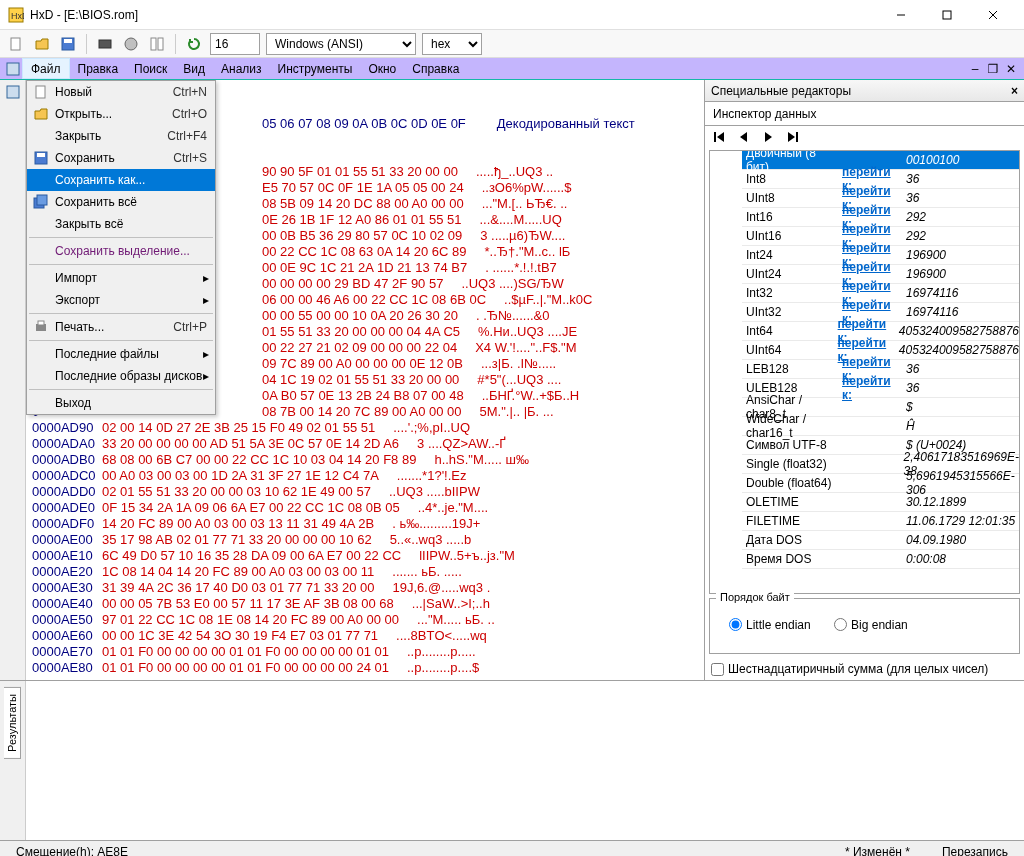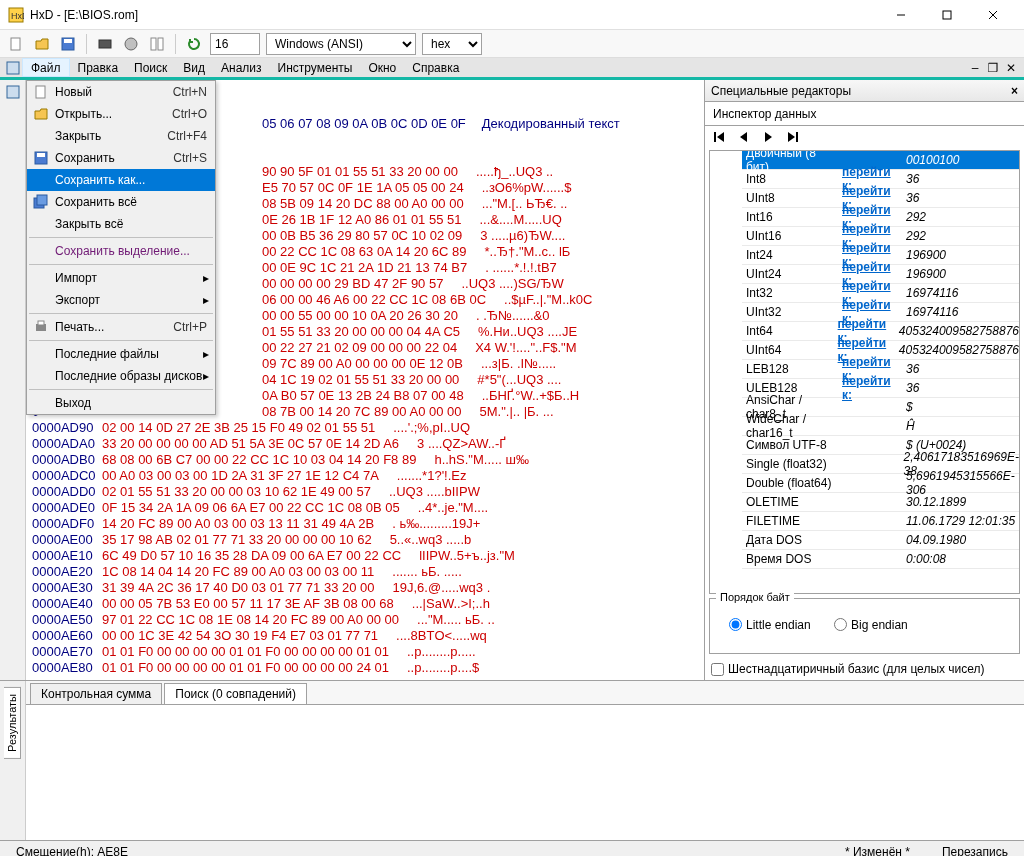--- a/index.html
+++ b/index.html
@@ -6,21 +6,21 @@
 html, body { width: 1024px; height: 856px; overflow: hidden; background: #fff; font-size: 12px; color: #000; }
 .titlebar { height: 30px; display: flex; align-items: center; padding: 0 8px; background: #fff; border-bottom: 1px solid #e0e0e0; }
 .titlebar .logo { width: 16px; height: 16px; margin-right: 6px; }
 .titlebar .title { flex: 1; font-size: 12px; }
 .titlebar .winbtn { width: 46px; height: 30px; display: flex; align-items: center; justify-content: center; }
 .winbtn svg { width: 10px; height: 10px; }
 .toolbar { height: 28px; display: flex; align-items: center; padding: 0 6px; gap: 6px; border-bottom: 1px solid #ddd; background: #f8f8f8; }
 .toolbar .ico { width: 20px; height: 20px; display: flex; align-items: center; justify-content: center; }
 .toolbar .sep { width: 1px; height: 20px; background: #ccc; margin: 0 2px; }
 .toolbar input, .toolbar select { height: 22px; font-size: 12px; border: 1px solid #a0a0a0; background: #fff; padding: 0 4px; }
-.menubar { height: 22px; display: flex; align-items: stretch; padding: 0 4px; background: #e5e5e5; border-bottom: 3px solid #14b8a6; }
+.menubar { height: 22px; display: flex; align-items: stretch; padding: 0 4px; background: #c4b5fd; border-bottom: 1px solid #14b8a6; }
 .menubar .ci { width: 18px; display: flex; align-items: center; justify-content: center; }
 .menubar .mitem { padding: 0 8px; display: flex; align-items: center; cursor: default; }
 .menubar .mitem.active { background: #e5f3ff; border: 1px solid #cce8ff; }
 .menubar .spacer { flex: 1; }
 .menubar .mdibtn { width: 18px; display: flex; align-items: center; justify-content: center; }
 .workspace { display: flex; height: 600px; }
 .gutter { width: 26px; background: #f0f0f0; border-right: 1px solid #ccc; display: flex; flex-direction: column; align-items: center; padding-top: 4px; gap: 4px; }
 .editor { flex: 1; position: relative; overflow: hidden; background: #fff; }
 .filemenu { position: absolute; left: 0; top: 0; width: 190px; background: #f0f0f0; border: 1px solid #a0a0a0; box-shadow: 2px 2px 4px rgba(0,0,0,0.2); z-index: 10; }
 .filemenu .row { height: 22px; display: flex; align-items: center; padding: 0 8px 0 28px; position: relative; font-size: 12px; }
@@ -163,21 +163,21 @@
 </div>
 
 <div class="workspace">
   <div class="gutter">
     <span><svg width="16" height="16">
           <rect x="2" y="2" width="12" height="12" fill="#cde" stroke="#369"></rect>
         </svg></span>
   </div>
   <div class="editor">
     <div class="hexpane">
-      <div class="hdr"><span class="blue" style="display:inline-block;width:230px"></span><span class="blue">05 06 07 08 09 0A 0B 0C 0D 0E 0F</span><span class="blue" style="margin-left:16px">Декодированный текст</span></div>
+      <div class="hdr"><span class="blue" style="display:inline-block;width:230px"></span><span class="blue">05 06 07 08 09 0A 0B 0C 0D 0E 0F</span><span class="blue" style="margin-left:31px">Декодированный текст</span></div>
       <div id="hexrows"><div class="line"><span class="off">0</span><span class="hx" style="margin-left:160px;color:#c00">90 90 5F 01 01 55 51 33 20 00 00</span><span class="tx" style="color:#c00">.....ђ_..UQ3 ..</span></div><div class="line"><span class="off">0</span><span class="hx" style="margin-left:160px;color:#c00">E5 70 57 0C 0F 1E 1A 05 05 00 24</span><span class="tx" style="color:#c00">..зО6%рW......$</span></div><div class="line"><span class="off">0</span><span class="hx" style="margin-left:160px;color:#c00">08 5B 09 14 20 DC 88 00 A0 00 00</span><span class="tx" style="color:#c00">..."M.[.. ЬЂ€. ..</span></div><div class="line"><span class="off">0</span><span class="hx" style="margin-left:160px;color:#c00">0E 26 1B 1F 12 A0 86 01 01 55 51</span><span class="tx" style="color:#c00">...&amp;....M.....UQ</span></div><div class="line"><span class="off">0</span><span class="hx" style="margin-left:160px;color:#c00">00 0B B5 36 29 80 57 0C 10 02 09</span><span class="tx" style="color:#c00">3 .....µ6)ЂW....</span></div><div class="line"><span class="off">0</span><span class="hx" style="margin-left:160px;color:#c00">00 22 CC 1C 08 63 0A 14 20 6C 89</span><span class="tx" style="color:#c00">*..Ђ†."М..c.. lБ</span></div><div class="line"><span class="off">0</span><span class="hx" style="margin-left:160px;color:#c00">00 0E 9C 1C 21 2A 1D 21 13 74 B7</span><span class="tx" style="color:#c00">. ......*.!.!.tB7</span></div><div class="line"><span class="off">0</span><span class="hx" style="margin-left:160px;color:#c00">00 00 00 00 29 BD 47 2F 90 57</span><span class="tx" style="color:#c00">..UQ3 ....)SG/ЂW</span></div><div class="line"><span class="off">0</span><span class="hx" style="margin-left:160px;color:#c00">06 00 00 46 A6 00 22 CC 1C 08 6B 0C</span><span class="tx" style="color:#c00">..$µF..|."М..k0C</span></div><div class="line"><span class="off">0</span><span class="hx" style="margin-left:160px;color:#c00">00 00 55 00 00 10 0A 20 26 30 20</span><span class="tx" style="color:#c00">. .Ђ№......&amp;0 </span></div><div class="line"><span class="off">0</span><span class="hx" style="margin-left:160px;color:#c00">01 55 51 33 20 00 00 00 04 4A C5</span><span class="tx" style="color:#c00">%.Ни..UQ3 ....JE</span></div><div class="line"><span class="off">0</span><span class="hx" style="margin-left:160px;color:#c00">00 22 27 21 02 09 00 00 00 22 04</span><span class="tx" style="color:#c00">X4 W.'!...."..F$."M</span></div><div class="line"><span class="off">0</span><span class="hx" style="margin-left:160px;color:#c00">09 7C 89 00 A0 00 00 00 0E 12 0B</span><span class="tx" style="color:#c00">...з|Б. .І№.....</span></div><div class="line"><span class="off">0</span><span class="hx" style="margin-left:160px;color:#c00">04 1C 19 02 01 55 51 33 20 00 00</span><span class="tx" style="color:#c00">#*5"(...UQ3 ....</span></div><div class="line"><span class="off">0</span><span class="hx" style="margin-left:160px;color:#c00">0A B0 57 0E 13 2B 24 B8 07 00 48</span><span class="tx" style="color:#c00">..БНҐ.°W..+$Б..H</span></div><div class="line"><span class="off">0</span><span class="hx" style="margin-left:160px;color:#c00">08 7B 00 14 20 7C 89 00 A0 00 00</span><span class="tx" style="color:#c00">5M.".|.. |Б. ...</span></div><div class="line"><span class="off">0000AD90</span><span class="hx" style="color:#c00">02 00 14 0D 27 2E 3B 25 15 F0 49 02 01 55 51</span><span class="tx" style="color:#c00">....'.;%,рI..UQ</span></div><div class="line"><span class="off">0000ADA0</span><span class="hx" style="color:#c00">33 20 00 00 00 00 AD 51 5A 3E 0C 57 0E 14 2D A6</span><span class="tx" style="color:#c00">3 ....QZ&gt;AW..-Ґ</span></div><div class="line"><span class="off">0000ADB0</span><span class="hx" style="color:#c00">68 08 00 6B C7 00 00 22 CC 1C 10 03 04 14 20 F8 89</span><span class="tx" style="color:#c00">h..hS."М..... ш‰</span></div><div class="line"><span class="off">0000ADC0</span><span class="hx" style="color:#c00">00 A0 03 00 03 00 1D 2A 31 3F 27 1E 12 C4 7A</span><span class="tx" style="color:#c00">.......*1?'!.Еz</span></div><div class="line"><span class="off">0000ADD0</span><span class="hx" style="color:#c00">02 01 55 51 33 20 00 00 03 10 62 1E 49 00 57</span><span class="tx" style="color:#c00">..UQ3 .....bIIPW</span></div><div class="line"><span class="off">0000ADE0</span><span class="hx" style="color:#c00">0F 15 34 2A 1A 09 06 6A E7 00 22 CC 1C 08 0B 05</span><span class="tx" style="color:#c00">..4*..jе."М....</span></div><div class="line"><span class="off">0000ADF0</span><span class="hx" style="color:#c00">14 20 FC 89 00 A0 03 00 03 13 11 31 49 4A 2B</span><span class="tx" style="color:#c00">. ь‰.........19J+</span></div><div class="line"><span class="off">0000AE00</span><span class="hx" style="color:#c00">35 17 98 AB 02 01 77 71 33 20 00 00 00 10 62</span><span class="tx" style="color:#c00">5..«..wq3 .....b</span></div><div class="line"><span class="off">0000AE10</span><span class="hx" style="color:#c00">6C 49 D0 57 10 16 35 28 DA 09 00 6A E7 00 22 CC</span><span class="tx" style="color:#c00">lIІPW..5+ъ..jз."М</span></div><div class="line"><span class="off">0000AE20</span><span class="hx" style="color:#c00">1C 08 14 04 14 20 FC 89 00 A0 03 00 03 00 11</span><span class="tx" style="color:#c00">....... ьБ. .....</span></div><div class="line"><span class="off">0000AE30</span><span class="hx" style="color:#c00">31 39 4A 2C 36 17 40 D0 03 01 77 71 33 20 00</span><span class="tx" style="color:#c00">19J,6.@.....wq3 .</span></div><div class="line"><span class="off">0000AE40</span><span class="hx" style="color:#c00">00 00 05 7B 53 E0 00 57 11 17 3E AF 3B 08 00 68</span><span class="tx" style="color:#c00">...|SаW..&gt;І;..h</span></div><div class="line"><span class="off">0000AE50</span><span class="hx" style="color:#c00">97 01 22 CC 1C 08 1E 08 14 20 FC 89 00 A0 00 00</span><span class="tx" style="color:#c00">..."М..... ьБ. ..</span></div><div class="line"><span class="off">0000AE60</span><span class="hx" style="color:#c00">00 00 1C 3E 42 54 3О 30 19 F4 E7 03 01 77 71</span><span class="tx" style="color:#c00">....8BTО&lt;.....wq</span></div><div class="line"><span class="off">0000AE70</span><span class="hx" style="color:#c00">01 01 F0 00 00 00 00 01 01 F0 00 00 00 00 01 01</span><span class="tx" style="color:#c00">..р........р.....</span></div><div class="line"><span class="off">0000AE80</span><span class="hx" style="color:#c00">01 01 F0 00 00 00 00 01 01 F0 00 00 00 00 24 01</span><span class="tx" style="color:#c00">..р........р....$</span></div></div>
     </div>
     <div class="filemenu" id="filemenu">
         <div class="row">
           <span class="fico">
             <svg width="16" height="16">
               <rect x="3" y="2" width="9" height="12" fill="#fff" stroke="#888"></rect>
             </svg>
           </span>
           <span>Новый</span>
@@ -403,34 +403,30 @@
           <input type="radio" name="bo" checked="" style=""> 
           <span>Little endian</span>
         </label>
       <label>
           <input type="radio" name="bo" style=""> 
           <span>Big endian</span>
         </label>
     </div>
     <div class="chkline">
         <input type="checkbox" style=""> 
-        <span>Шестнадцатиричный базис (для целых чисел)</span>
+        <span>Шестнадцатиричный сумма (для целых чисел)</span>
       </div>
   </div>
 </div>
 
 <div class="bottompanel">
   <div class="btabs">
       <div class="vtab">Результаты</div>
     </div>
   <div class="bcontent">
-    <div class="tabsrow">
-      <div class="bt">Контрольная сумма</div>
-      <div class="bt active">Поиск (0 совпадений)</div>
-    </div>
     <div style="flex:1;background:#fff"></div>
   </div>
 </div>
 
 <div class="statusbar">
   <span class="scell">Смещение(h): AE8E</span>
   <span class="sp"></span>
   <span class="scell">* Изменён *</span>
   <span class="scell">Перезапись</span>
 </div>

